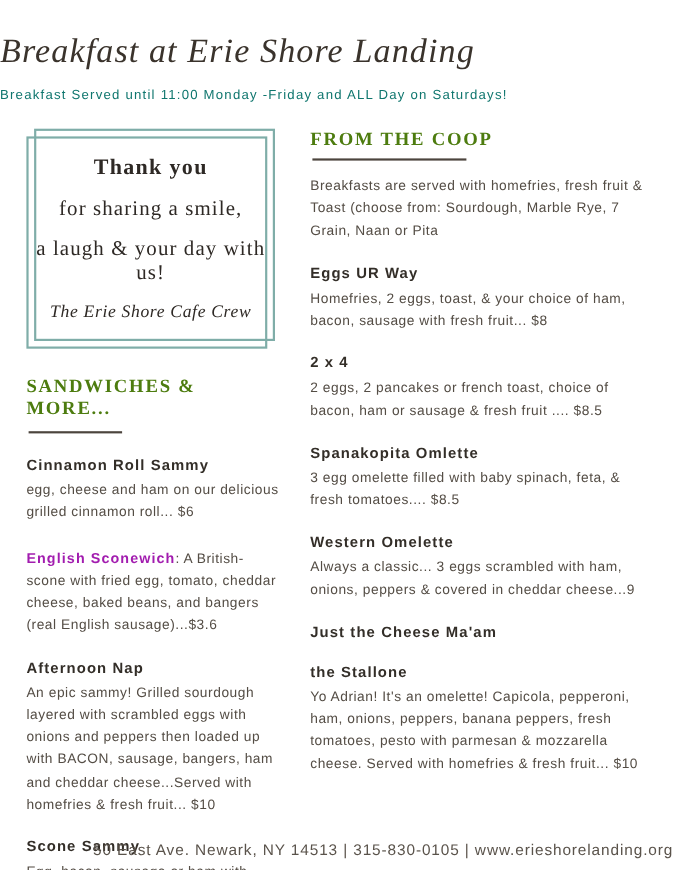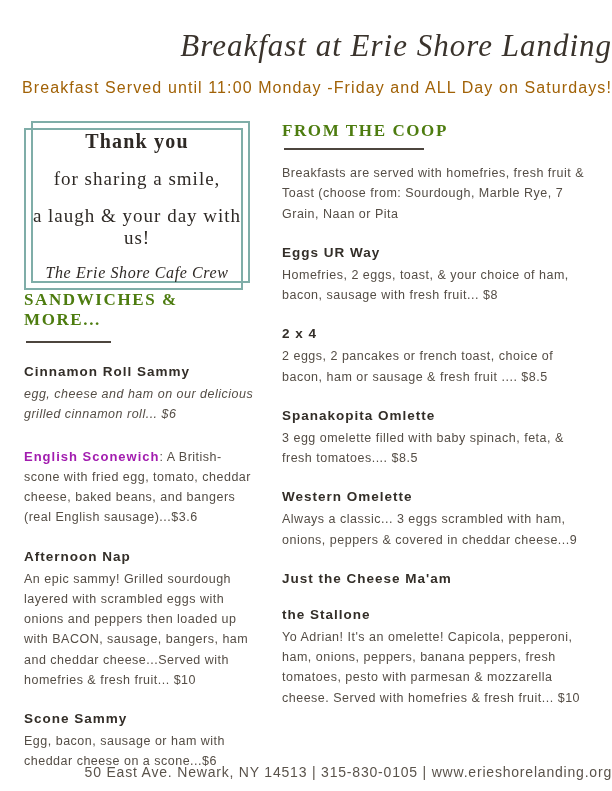--- a/index.html
+++ b/index.html
@@ -4,35 +4,35 @@
 <style>
   * { box-sizing: border-box; }
   html, body { margin: 0; padding: 0; background: #ffffff; }
   .page {
     width: 612px; height: 791px; position: relative; overflow: hidden;
     background: #ffffff;
     font-family: "Liberation Sans", sans-serif;
     color: #544d45;
   }
   
-  .header { text-align: right; padding-top: 28px; }
+  .header { text-align: left; padding-top: 28px; }
   .title {
     font-family: "Liberation Serif", serif; font-style: italic;
     font-size: 31px; color: #3a332c; letter-spacing: 1px; font-weight: 500;
     margin: 0;
   }
   .subtitle {
-    margin-top: 15px; font-size: 16px; letter-spacing: 1.1px; color: #a16207;
+    margin-top: 15px; font-size: 12px; letter-spacing: 1.1px; color: #0f766e;
   }
   
   .columns { display: flex; gap: 26px; padding: 0 26px 0 24px; margin-top: 24px; }
   .col-left { width: 232px; flex: none; }
   .col-right { flex: 1; min-width: 0; }
   
-  .thanks-box { position: relative; width: 226px; height: 169px; }
+  .thanks-box { position: relative; width: 226px; height: 200px; margin-bottom: 24px; }
   .frame { position: absolute; border: 2px solid #7fada8; }
   .frame-a { top: 0; left: 7px; right: 0; bottom: 7px; }
   .frame-b { top: 7px; left: 0; right: 7px; bottom: 0; }
   .thanks-content {
     position: absolute; left: 7px; right: 7px; top: 7px; bottom: 7px;
     display: flex; flex-direction: column; align-items: center; justify-content: center;
     gap: 15px; text-align: center;
     font-family: "Liberation Serif", serif; color: #2e2925;
   }
   .thanks-title { font-size: 20px; font-weight: bold; letter-spacing: 1.2px; }
@@ -47,21 +47,21 @@
   .rule-sandwiches { width: 85px; }
   .rule-coop { width: 140px; margin-top: 7px; }
   
   .intro { margin: 13px 0 0; font-size: 12.5px; line-height: 1.62; letter-spacing: 0.5px; }
   .item { margin-top: 21px; }
   .item-name {
     font-size: 13.5px; font-weight: bold; letter-spacing: 1px;
     color: #332e28; margin: 0 0 5px;
   }
   .item-desc { margin: 0; font-size: 12.5px; line-height: 1.62; letter-spacing: 0.5px; }
-  .italic { font-style: italic; }
+  .italic { }
   .inline-name { font-weight: bold; letter-spacing: 1px; color: #a21caf; font-size: 13px; }
   
   .footer {
     position: absolute; bottom: 11px; left: 0; width: 100%;
     text-align: right; font-size: 14px; letter-spacing: 0.8px; color: #5a534b;
   }
 </style>
 </head>
 <body>
 

